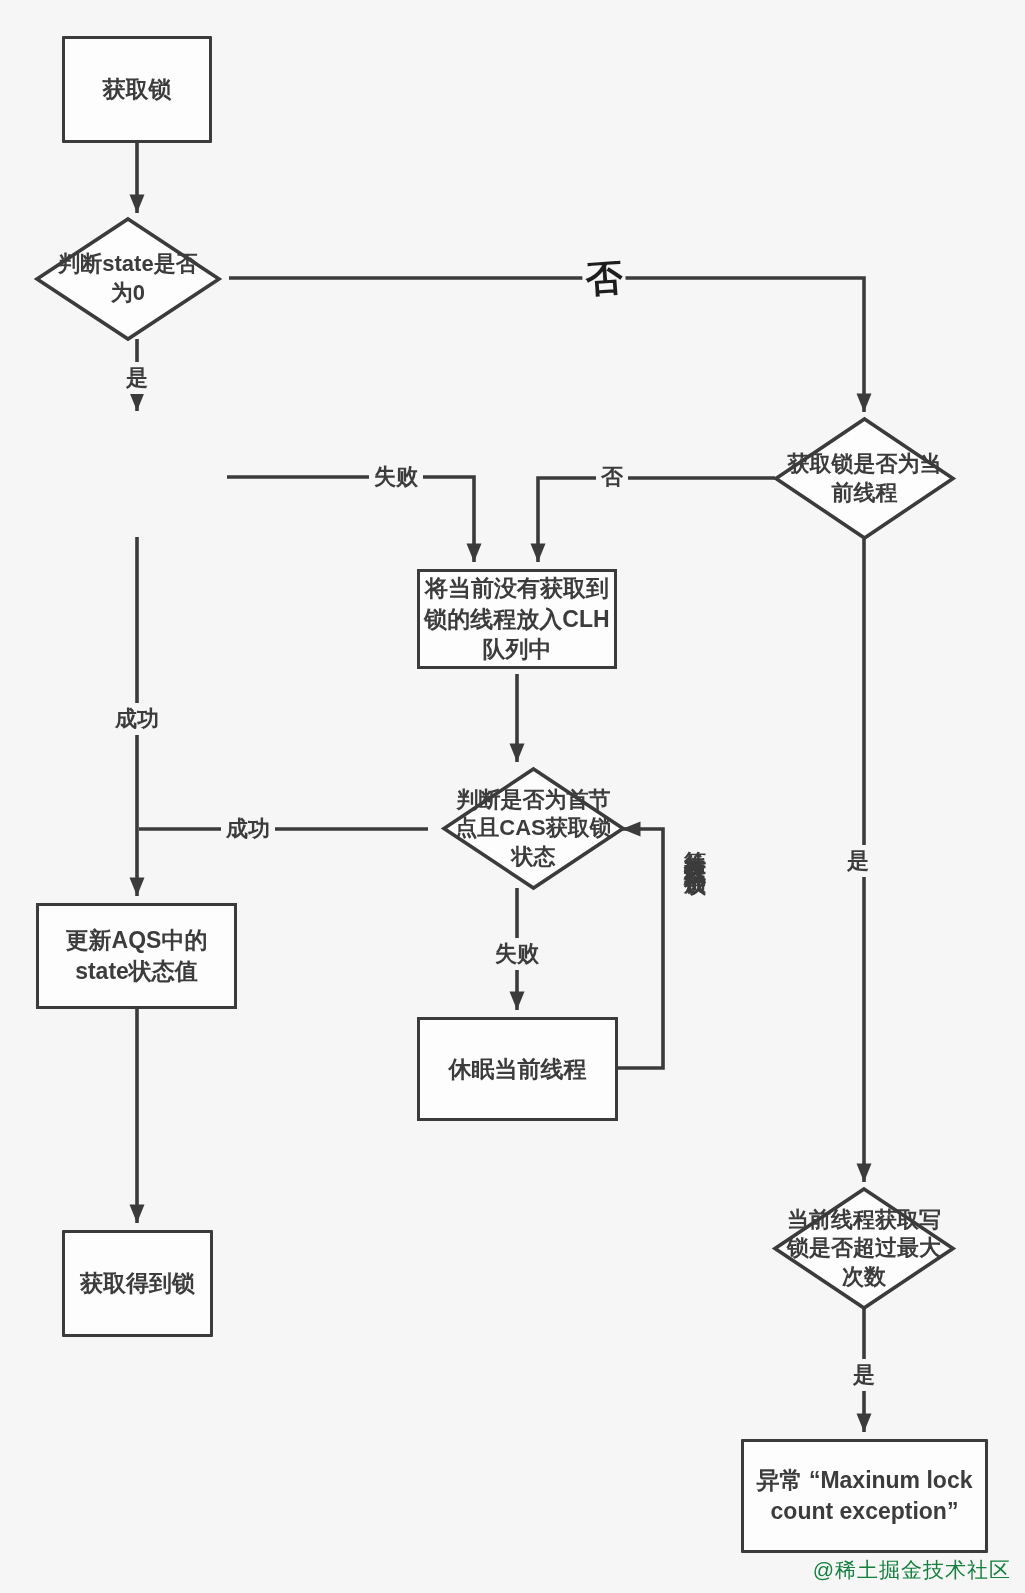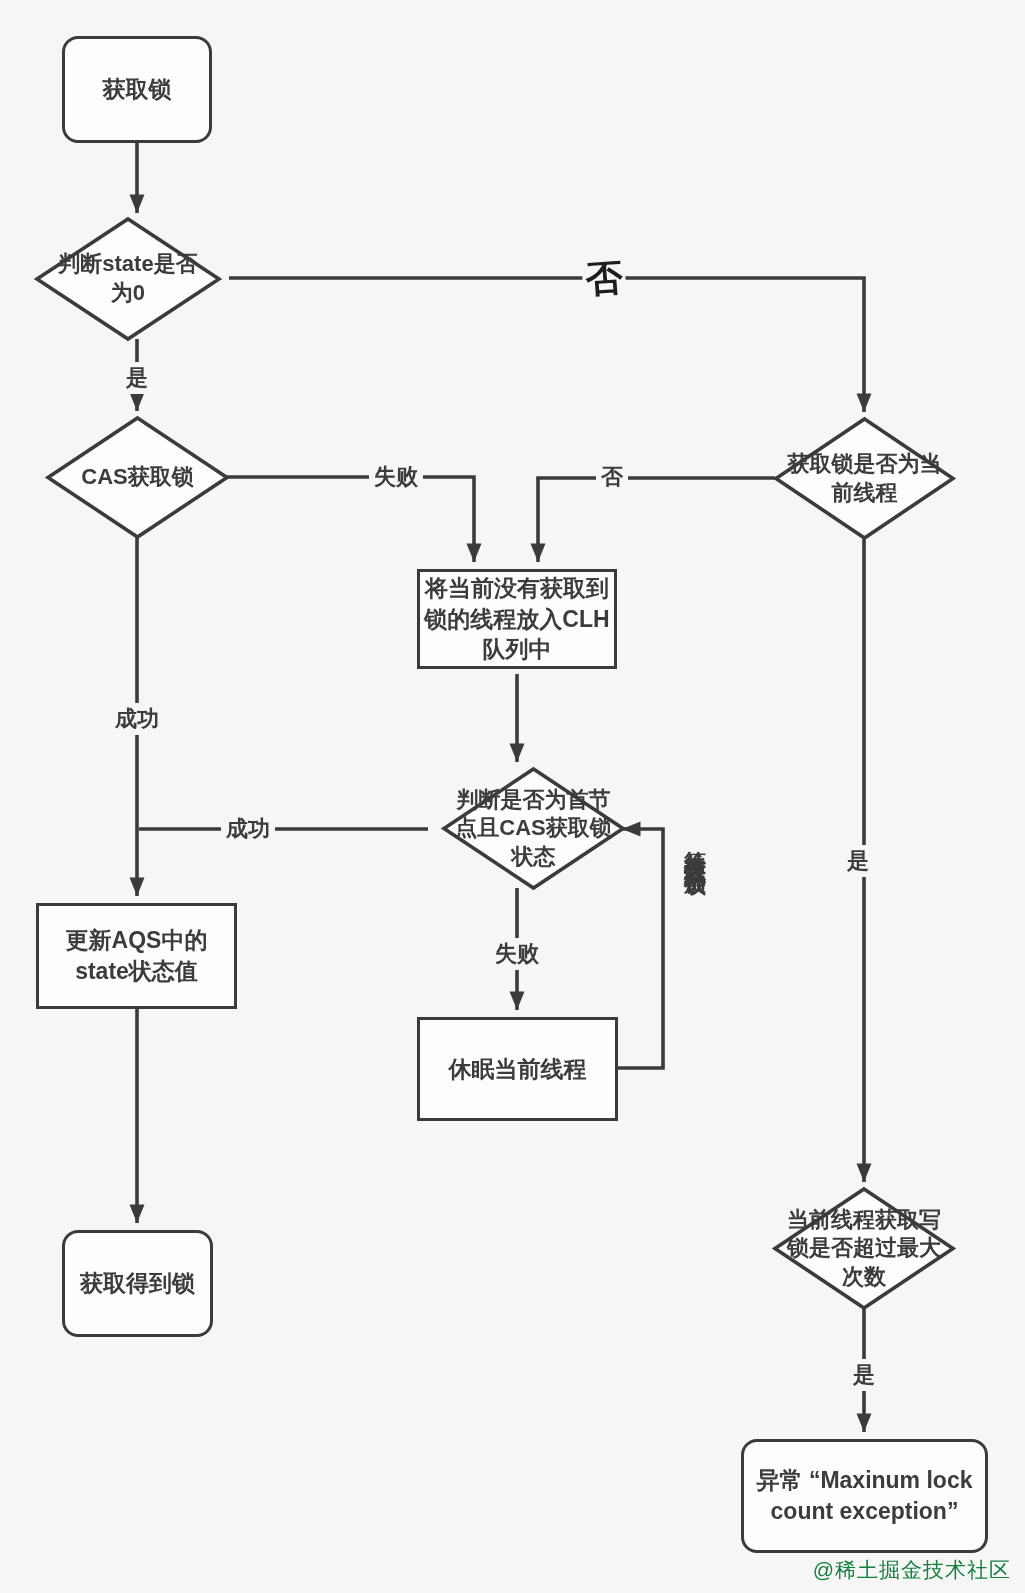--- a/index.html
+++ b/index.html
@@ -35,21 +35,21 @@
     position:absolute;
     box-sizing:border-box;
   }
   .node.rect{
     background:var(--node-fill);
     border:3.6px solid var(--stroke);
     display:flex;
     align-items:center;
     justify-content:center;
   }
-  .node.rounded{border-radius:16px;}
+  .node.rounded{border-radius:1px;}
   .node .nlabel{
     white-space:pre-line;
     text-align:center;
     font-size:23px;
     font-weight:700;
     line-height:1.33;
     color:var(--text);
   }
   .node.diamond{background:transparent;border:none;}
   .node.diamond svg.shape{
@@ -138,26 +138,20 @@
   </div>
 
   <div class="node diamond" style="left:37px;top:219px;width:182px;height:120px">
     <svg class="shape" viewBox="0 0 100 100" preserveAspectRatio="none">
       <polygon points="50,0 100,50 50,100 0,50"></polygon>
     </svg>
     <span class="nlabel" style="white-space:pre-line">判断state是否
 为0</span>
   </div>
 
-  <div class="node diamond" style="left:48px;top:418px;width:179px;height:119px">
-    <svg class="shape" viewBox="0 0 100 100" preserveAspectRatio="none">
-      <polygon points="50,0 100,50 50,100 0,50"></polygon>
-    </svg>
-    <span class="nlabel" style="white-space:pre-line">CAS获取锁</span>
-  </div>
 
   <div class="node rect" style="left:417px;top:569px;width:200px;height:100px">
     <span class="nlabel">将当前没有获取到
 锁的线程放入CLH
 队列中</span>
   </div>
 
   <div class="node diamond" style="left:444px;top:769px;width:179px;height:119px">
     <svg class="shape" viewBox="0 0 100 100" preserveAspectRatio="none">
       <polygon points="50,0 100,50 50,100 0,50"></polygon>

